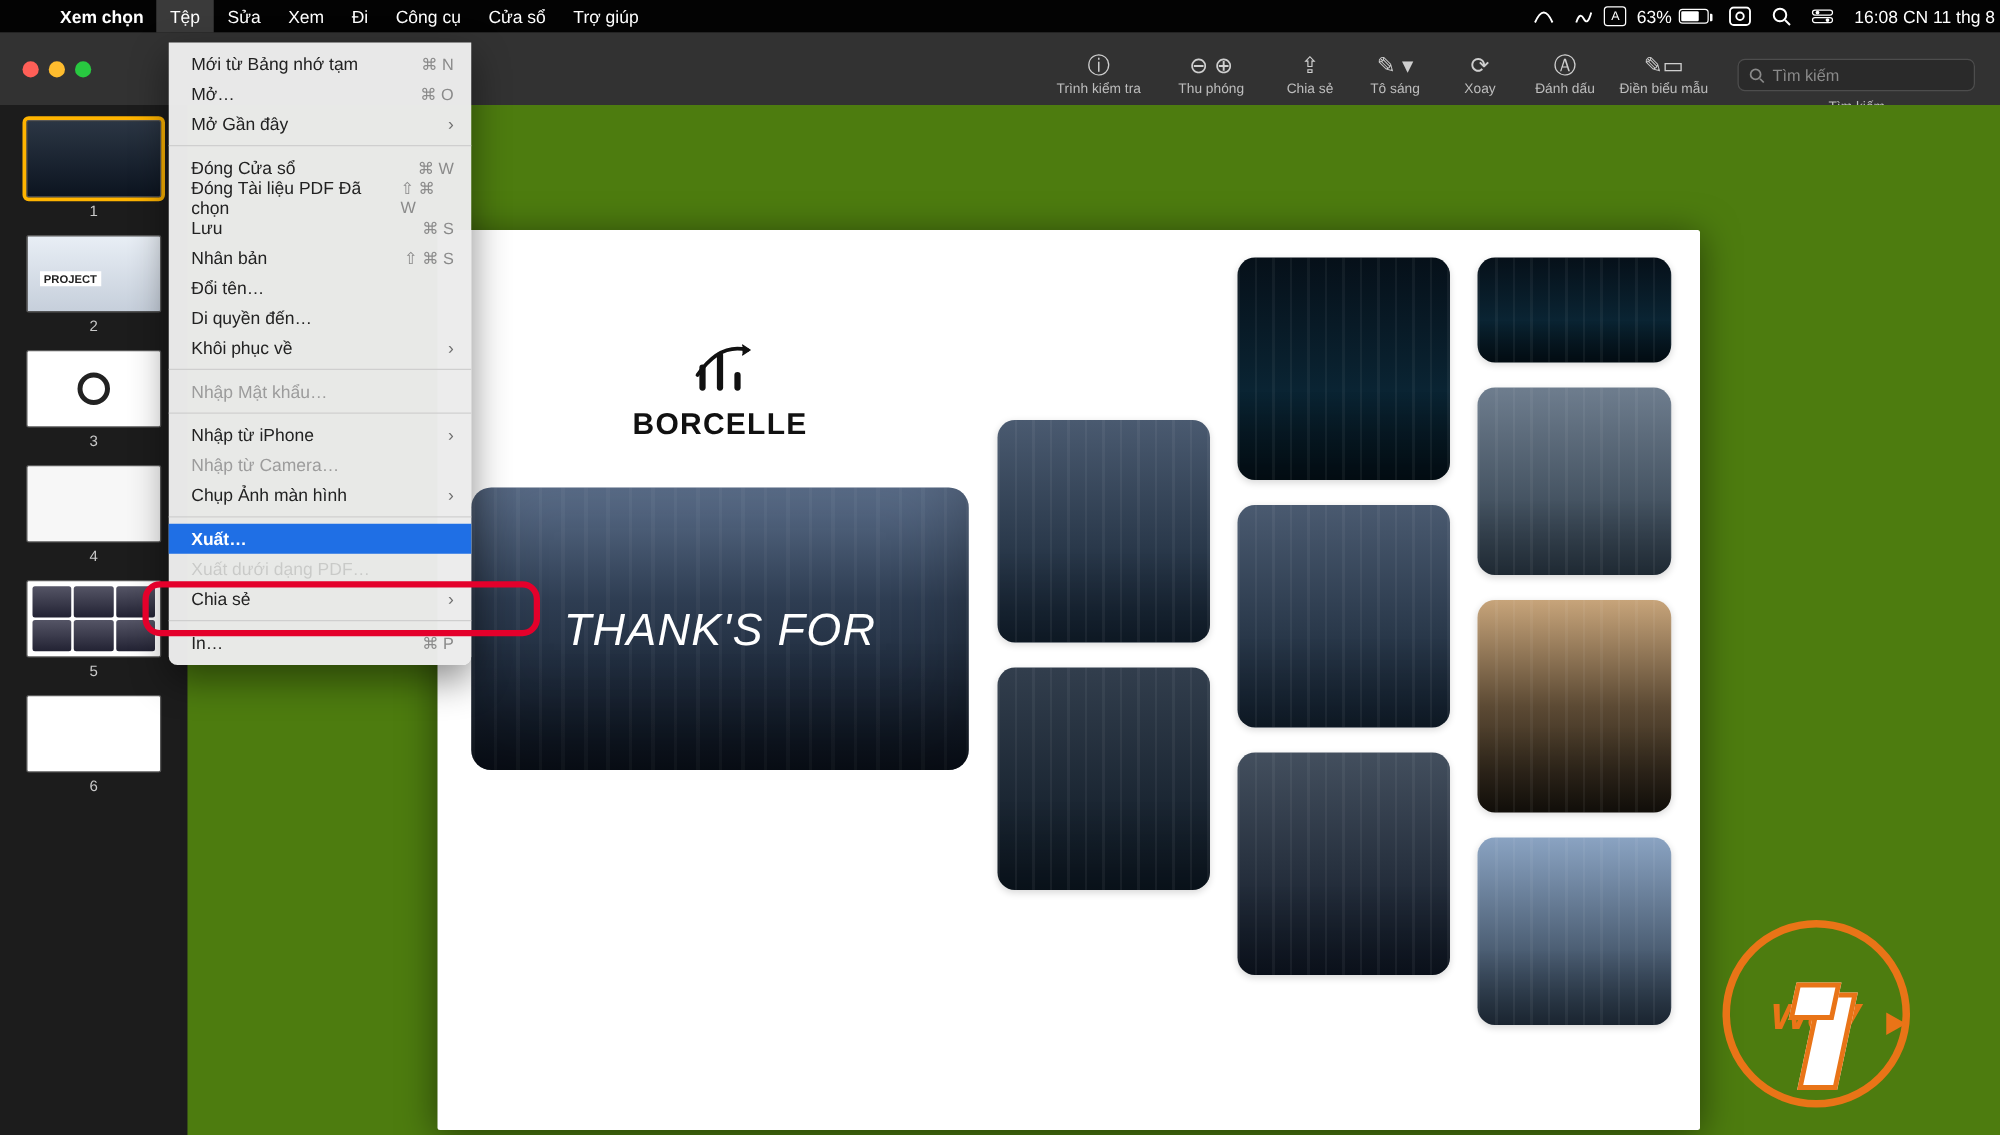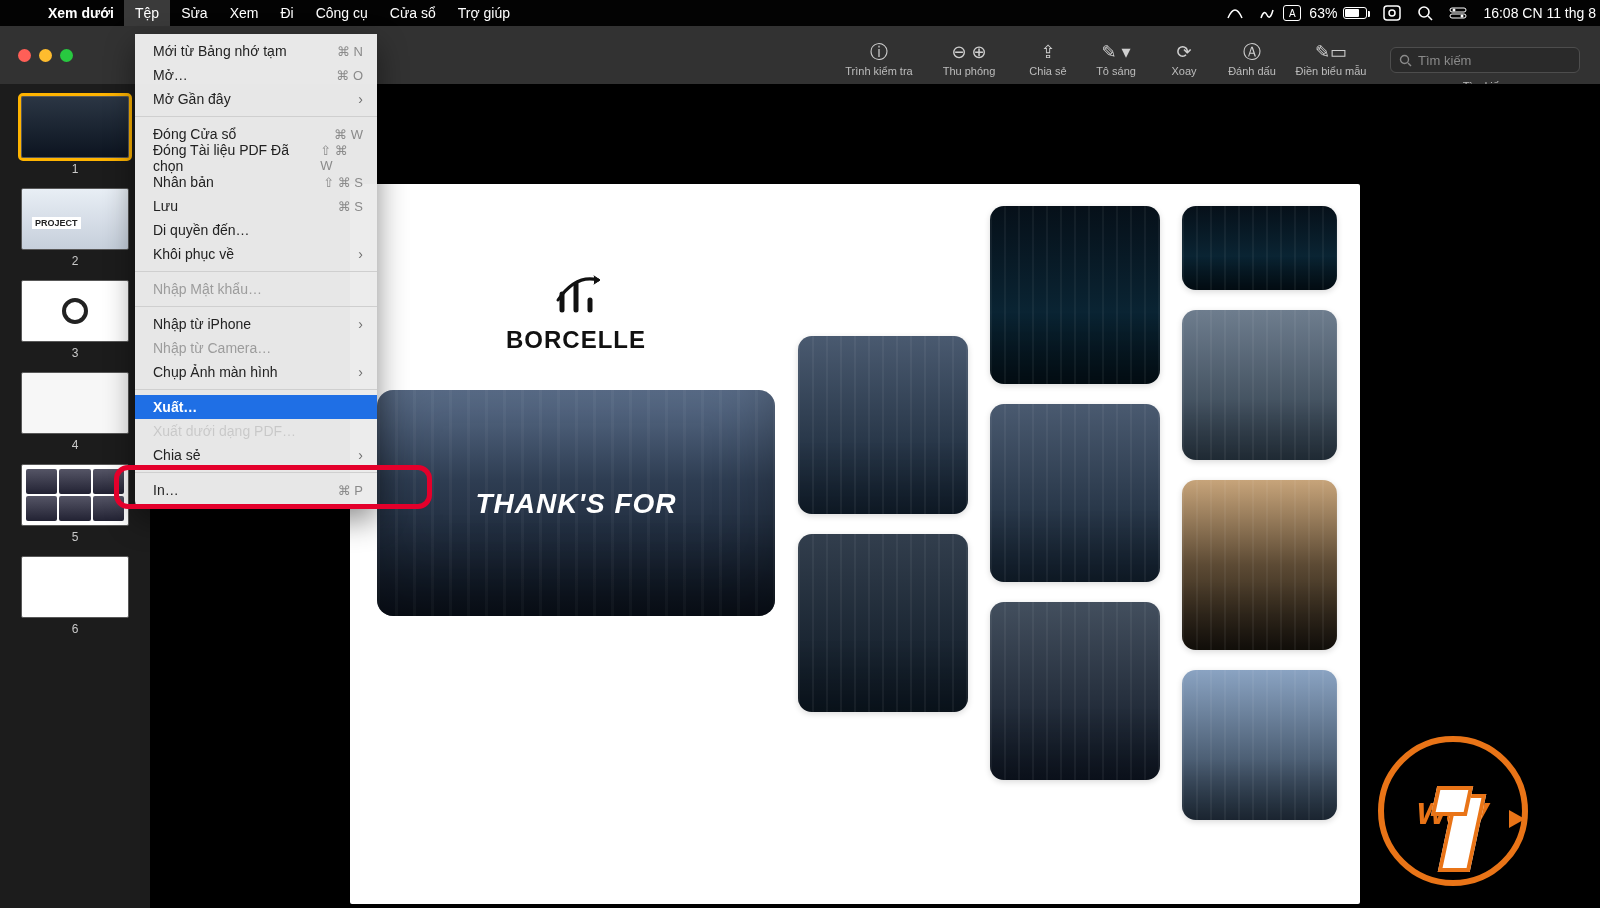--- a/index.html
+++ b/index.html
@@ -45,32 +45,32 @@
   .thumb .mini div { flex:1 0 28%; background:linear-gradient(#556,#223); border-radius:2px; min-height:16px;}
   .thumb.t1 { background:linear-gradient(#2b3644,#0c1420);}
   .thumb.t2 { background:linear-gradient(#e8eef5,#c6cfdb);}
   .thumb.t2::after{content:"PROJECT"; position:absolute; left:10px; top:28px; font-size:9px; font-weight:800; color:#222; background:#fff; padding:1px 3px;}
   .thumb.t3 { background:#fff;}
   .thumb.t3::after{content:""; position:absolute; left:50%; top:50%; width:18px; height:18px; border:4px solid #222; border-radius:50%; transform:translate(-50%,-50%);}
   .thumb.t4 { background:#f7f7f7;}
   .thumb.t6 { background:#fff;}
 
   
-  .canvas { position:absolute; top:84px; left:150px; right:0; bottom:0; background:#000000; }
+  .canvas { position:absolute; top:84px; left:150px; right:0; bottom:0; background:#4d7c0f; }
   .page { position:absolute; top:100px; left:200px; width:1010px; height:720px; background:#fff; border-radius:2px; box-shadow:0 4px 30px rgba(0,0,0,0.5); overflow:hidden; padding:22px 26px; display:flex; gap:22px;}
   .colA { width:400px; display:flex; flex-direction:column; align-items:center; }
   .logo { margin-top:64px; text-align:center;}
   .logo svg { display:block; margin:0 auto 8px;}
   .logo .name { font-size:24px; font-weight:800; letter-spacing:1px; color:#111;}
   .hero { margin-top:36px; width:398px; height:226px; border-radius:16px; background:linear-gradient(180deg,#5b6e8a 0%, #2e3d52 40%, #0e1724 100%); position:relative; display:flex; align-items:center; justify-content:center; box-shadow:inset 0 -30px 60px rgba(0,0,0,0.3);}
   .hero::before{content:""; position:absolute; inset:0; background:
      linear-gradient(transparent 55%, rgba(0,0,0,0.25) 100%),
      repeating-linear-gradient(90deg, rgba(255,255,255,0.04) 0 3px, transparent 3px 18px);
      border-radius:16px;}
-  .hero .t { position:relative; color:#fff; font-size:28px; font-weight:700; text-align:center; line-height:1.25; letter-spacing:1px; font-style:italic;}
+  .hero .t { position:relative; color:#fff; font-size:36px; font-weight:400; text-align:center; line-height:1.25; letter-spacing:1px; font-style:italic;}
   .colB, .colC, .colD { display:flex; flex-direction:column; gap:20px; }
   .colB{width:170px;} .colC{width:170px;} .colD{width:155px; margin-right:-40px;}
   .tile { border-radius:14px; box-shadow:0 2px 6px rgba(0,0,0,0.15);}
   .cityA{background:linear-gradient(180deg,#4a5a70,#12202f);}
   .cityB{background:linear-gradient(180deg,#061019,#0a2433 60%,#031018);}
   .cityC{background:linear-gradient(180deg,#323e4d,#0c1722);}
   .cityD{background:linear-gradient(180deg,#6e7d8e,#2a3845);}
   .cityE{background:linear-gradient(180deg,#434f5e,#0e1623);}
   .cityF{background:linear-gradient(180deg,#c7a47a 0%,#5c4a34 50%,#17130d 100%);}
   .cityG{background:linear-gradient(180deg,#8aa3c2,#233140);}
@@ -103,21 +103,21 @@
   .way .arrowhead{position:absolute; right:-3px; top:68px; width:0;height:0;border-top:9px solid transparent;border-bottom:9px solid transparent;border-left:16px solid #e97417;}
   .way .one{position:absolute; left:52px; top:22px; width:40px; height:100px;}
   .way .one::before{content:""; position:absolute; left:10px; top:30px; width:24px; height:70px; background:#fff; transform:skewX(-12deg); border:4px solid #e97417;}
   .way .one::after{content:""; position:absolute; left:-2px; top:22px; width:28px; height:22px; background:#fff; border:4px solid #e97417; transform:skewX(-12deg);}
 </style>
 </head>
 <body>
 
 <div class="menubar">
   <div class="apple"></div>
-  <div class="app-name">Xem dưới</div>
+  <div class="app-name">Xem chọn</div>
   <div class="menu-item active">Tệp</div>
     <div class="menu-item">Sửa</div>
     <div class="menu-item">Xem</div>
     <div class="menu-item">Đi</div>
     <div class="menu-item">Công cụ</div>
     <div class="menu-item">Cửa sổ</div>
     <div class="menu-item">Trợ giúp</div>
   <div class="spacer"></div>
   <div class="status">
       <svg width="16" height="14">
@@ -299,26 +299,29 @@
     <div class="sep"></div>
     <div class="row">
       <span>Đóng Cửa sổ</span>
       <span class="sc">⌘ W</span>
     </div>
     <div class="row">
       <span>Đóng Tài liệu PDF Đã chọn</span>
       <span class="sc">⇧ ⌘ W</span>
     </div>
     <div class="row">
+      <span>Lưu</span>
+      <span class="sc">⌘ S</span>
+    </div>
+    <div class="row">
       <span>Nhân bản</span>
       <span class="sc">⇧ ⌘ S</span>
     </div>
     <div class="row">
-      <span>Lưu</span>
-      <span class="sc">⌘ S</span>
+      <span>Đổi tên…</span>
     </div>
     <div class="row">
       <span>Di quyền đến…</span>
     </div>
     <div class="row">
       <span>Khôi phục về</span>
       <span class="arr">›</span>
     </div>
     <div class="sep"></div>
     <div class="row disabled">

